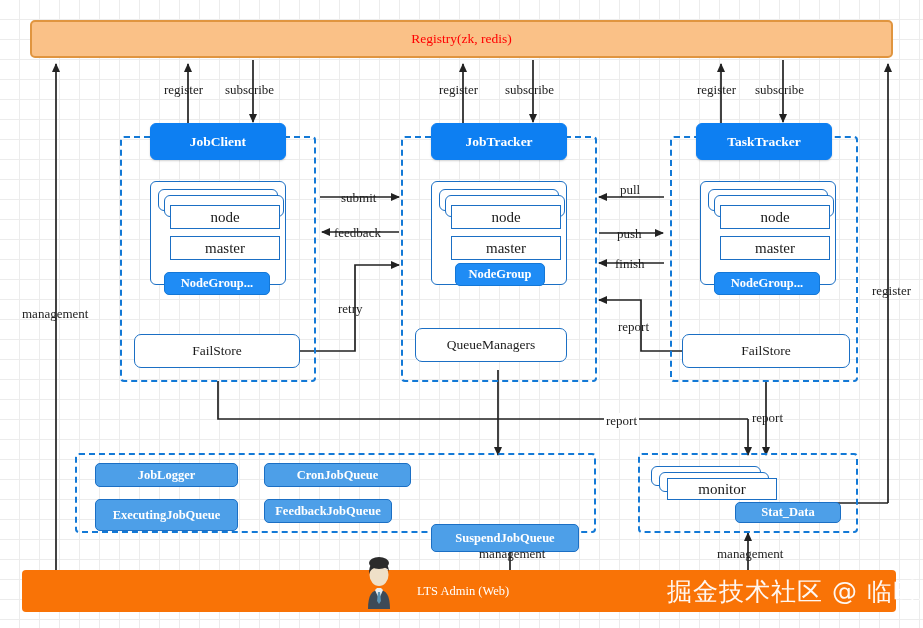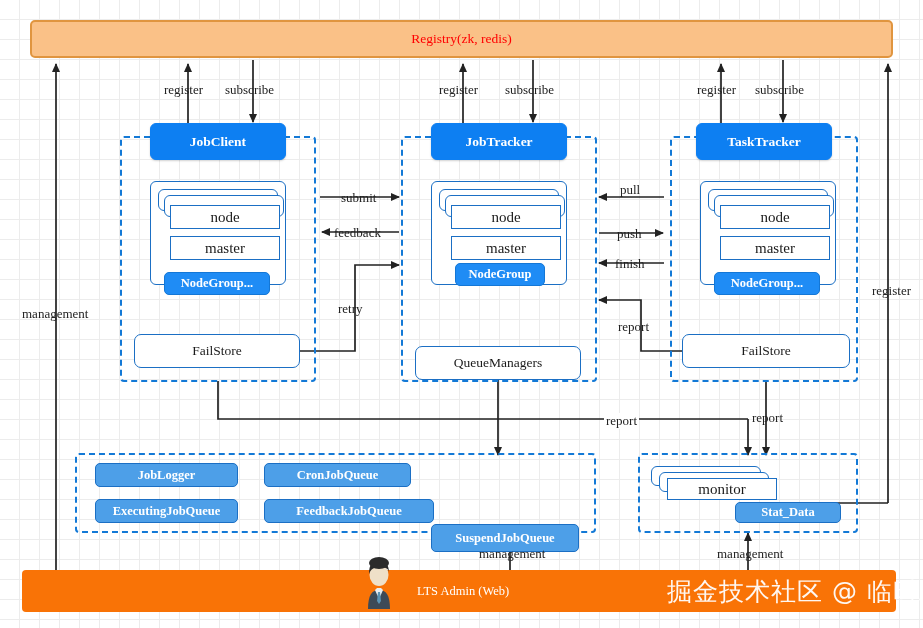--- a/index.html
+++ b/index.html
@@ -187,21 +187,21 @@
   <div class="node stackshadow" style="left:445px;top:195px;width:120px;height:22px;"></div>
   <div class="node wbox sm" style="left:451px;top:205px;width:110px;height:24px;">
     <span>node</span>
   </div>
   <div class="node wbox sm" style="left:451px;top:236px;width:110px;height:24px;">
     <span>master</span>
   </div>
   <div class="node chip-ng" style="left:455px;top:263px;width:90px;height:23px;">
     <span>NodeGroup</span>
   </div>
-  <div class="node wbox" style="left:415px;top:346px;width:166px;height:34px;">
+  <div class="node wbox" style="left:415px;top:328px;width:152px;height:34px;">
     <span>QueueManagers</span>
   </div>
 
   <div class="node dashgroup" style="left:670px;top:136px;width:188px;height:246px;"></div>
   <div class="node chip" style="left:696px;top:123px;width:136px;height:37px;">
     <span>TaskTracker</span>
   </div>
   <div class="node nodegroup-outer" style="left:700px;top:181px;width:136px;height:104px;"></div>
   <div class="node stackshadow" style="left:708px;top:189px;width:120px;height:22px;"></div>
   <div class="node stackshadow" style="left:714px;top:195px;width:120px;height:22px;"></div>
@@ -228,24 +228,24 @@
   <div class="elabel" style="left:604px;top:413px;background:#fff;padding:0 2px;">report</div>
   <div class="elabel" style="left:752px;top:410px;">report</div>
 
   <div class="node dashgroup" style="left:75px;top:453px;width:521px;height:80px;"></div>
   <div class="node chip-light" style="left:95px;top:463px;width:143px;height:24px;">
     <span>JobLogger</span>
   </div>
   <div class="node chip-light" style="left:264px;top:463px;width:147px;height:24px;">
     <span>CronJobQueue</span>
   </div>
-  <div class="node chip-light" style="left:95px;top:499px;width:143px;height:24px;">
+  <div class="node chip-light" style="left:95px;top:499px;width:143px;height:32px;">
     <span>ExecutingJobQueue</span>
   </div>
-  <div class="node chip-light" style="left:264px;top:499px;width:170px;height:24px;">
+  <div class="node chip-light" style="left:264px;top:499px;width:128px;height:24px;">
     <span>FeedbackJobQueue</span>
   </div>
   <div class="node chip-light" style="left:431px;top:524px;width:148px;height:28px;">
     <span>SuspendJobQueue</span>
   </div>
 
   <div class="node dashgroup" style="left:638px;top:453px;width:220px;height:80px;"></div>
   <div class="node stackshadow" style="left:651px;top:466px;width:110px;height:20px;"></div>
   <div class="node stackshadow" style="left:659px;top:472px;width:110px;height:20px;"></div>
   <div class="node wbox sm" style="left:667px;top:478px;width:110px;height:22px;">

